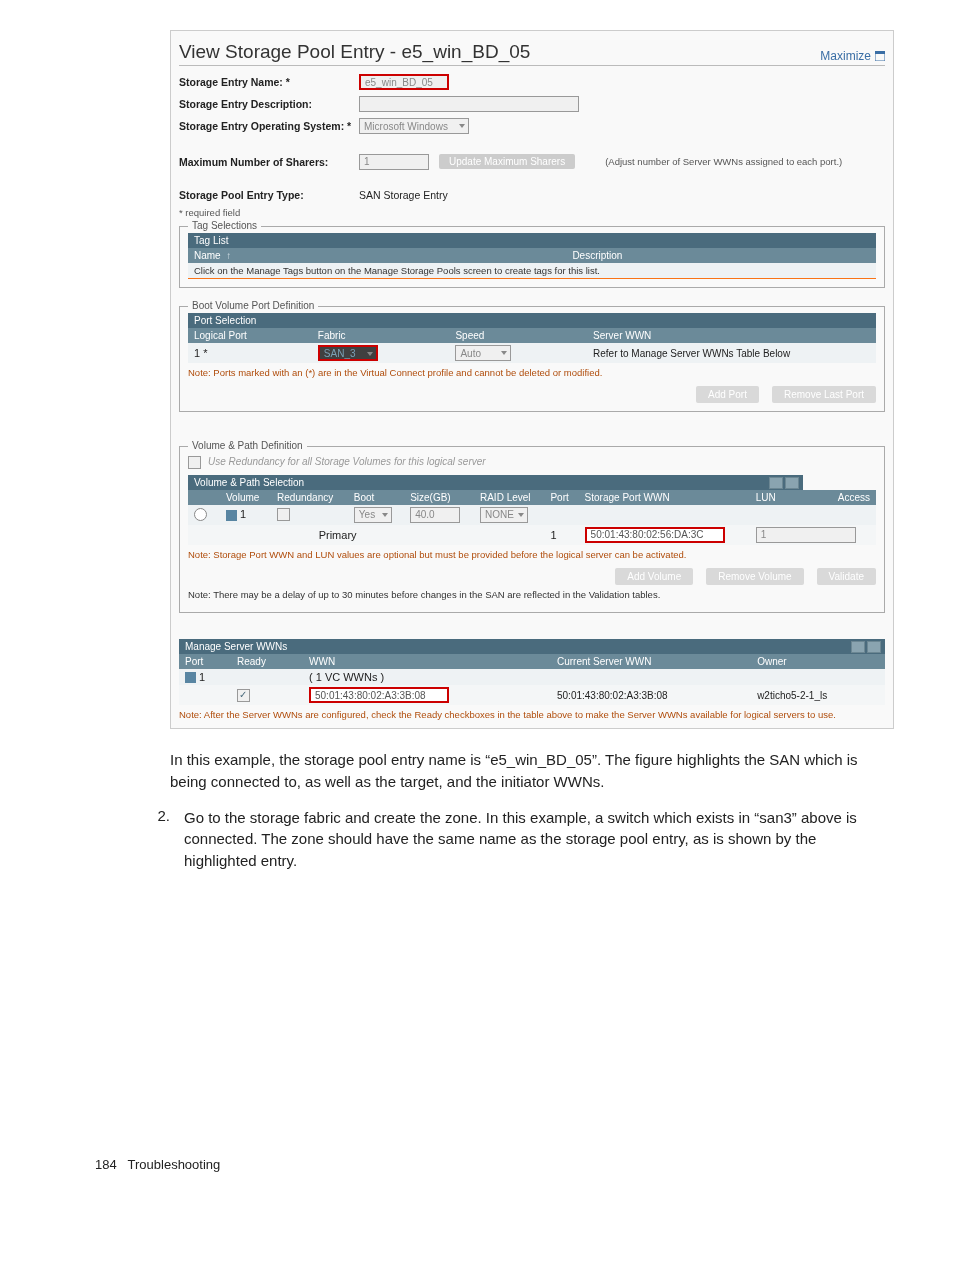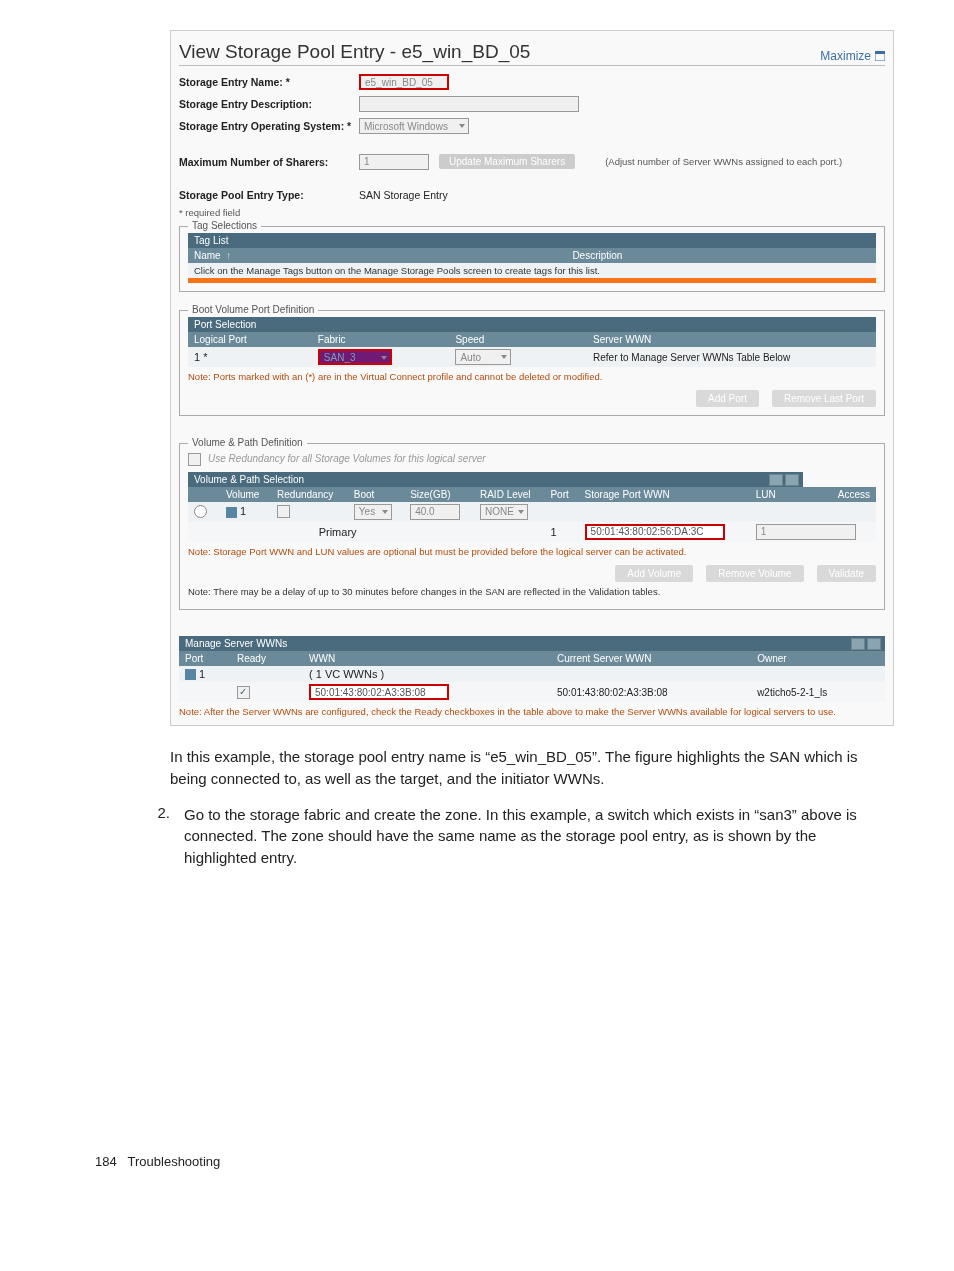--- a/index.html
+++ b/index.html
@@ -106,21 +106,21 @@
     color:#fff;
     font-size:10px;
   }
   .table-sub{
     background:#6b8a99;
     color:#fff;
     font-size:10px;
   }
   table{border-collapse:collapse;width:100%;}
   td,th{padding:2px 6px;text-align:left;}
-  .tag-table td{background:#eef2f4;border-bottom:5px solid #f97316;font-size:9.5px;color:#333;}
+  .tag-table td{background:#eef2f4;border-bottom:1px solid #f97316;font-size:9.5px;color:#333;}
   .note-orange{
     color:#b04d0c;
     font-size:9.5px;
     margin:4px 0;
   }
   .dropdown{
     display:inline-flex;
     align-items:center;
     border:1px solid #999;
     background:#f0f0f0;
@@ -278,34 +278,34 @@
               <td colspan="4">Port Selection</td>
             </tr>
         <tr class="table-sub">
           <td style="width:18%;margin-top:8px;">Logical Port</td>
           <td style="width:20%;">Fabric</td>
           <td style="width:20%;">Speed</td>
           <td>Server WWN</td>
         </tr>
         <tr style="background:#eef2f4;">
           <td>1 *</td>
-          <td><span class="dropdown red-box" style="width:74px;background:#701a75;color:#7aa0b5;">SAN_3</span></td>
+          <td><span class="dropdown red-box" style="width:60px;background:#404040;color:#7aa0b5;">SAN_3</span></td>
           <td><span class="dropdown" style="width:56px;">Auto</span></td>
           <td style="font-size:10px;">Refer to Manage Server WWNs Table Below</td>
         </tr>
       </tbody>
         </table>
       <div class="note-orange">Note: Ports marked with an (*) are in the Virtual Connect profile and cannot be deleted or modified.</div>
       <div class="action-row">
         <div class="btn-soft">Add Port</div>
         <div class="btn-soft">Remove Last Port</div>
       </div>
     </div>
 
-    <div class="fieldset" style="margin-top:27px;">
+    <div class="fieldset" style="margin-top:34px;">
       <div class="legend">Volume &amp; Path Definition</div>
       <div style="margin:2px 0 6px 0;">
         <span class="checkbox"></span>
         <span style="color:#999;font-size:10px;margin-left:4px;font-style:italic;">Use Redundancy for all Storage Volumes for this logical server</span>
       </div>
 
       <table>
         <tbody>
             <tr class="table-head">
           <td colspan="9" style="position:relative;">

